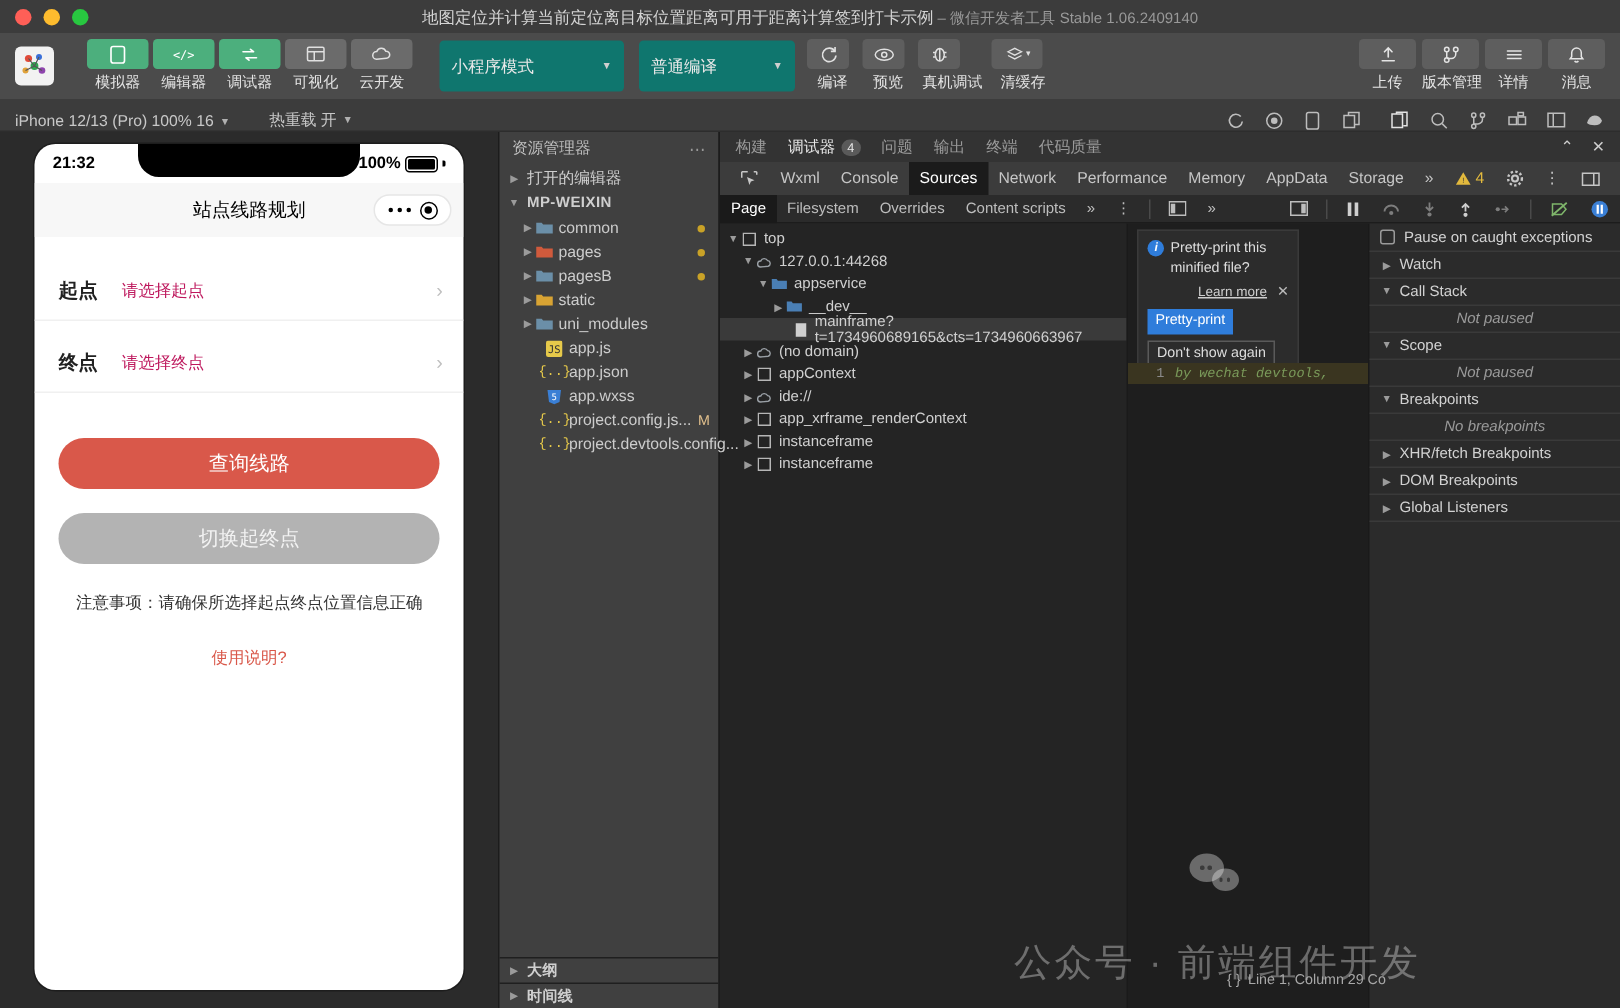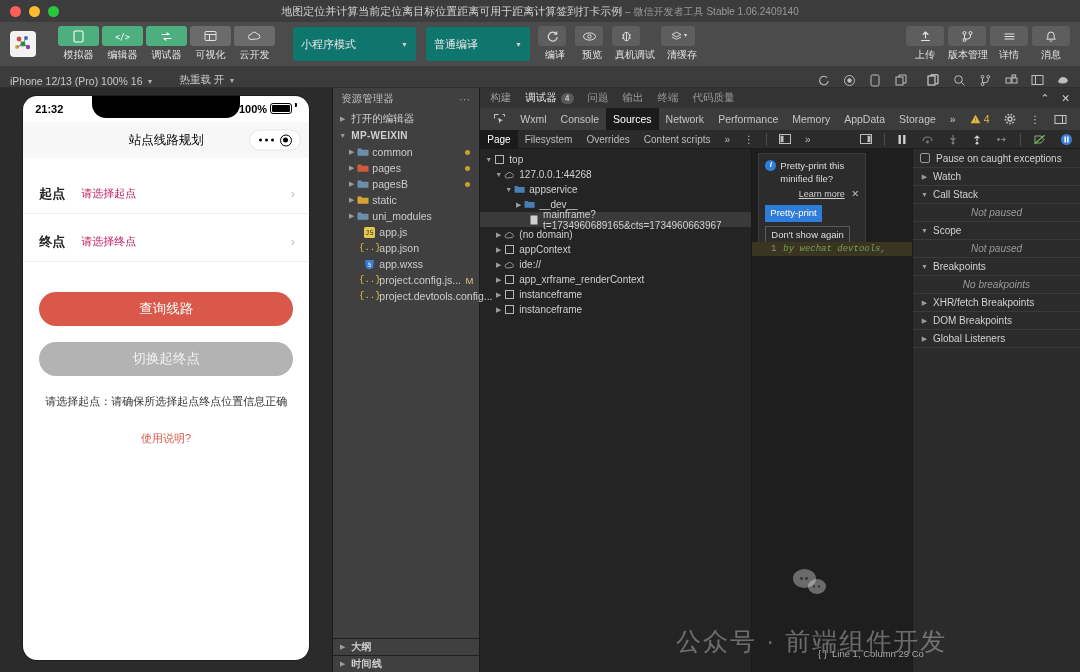--- a/index.html
+++ b/index.html
@@ -98,21 +98,21 @@
   .notch {
     position: absolute; top: 0; left: 50%; transform: translateX(-50%);
     width: 148px; height: 22px; background: #000;
     border-bottom-left-radius: 14px; border-bottom-right-radius: 14px;
   }
   .statusbar {
     height: 26px; display: flex; align-items: center; justify-content: space-between;
     padding: 0 12px; font-size: 11px; font-weight: bold; color: #000;
     position: relative; z-index: 2;
   }
-  .batt { display: flex; align-items: flex-start; gap: 3px; padding-left: 16px; }
+  .batt { display: flex; align-items: center; gap: 3px; padding-left: 16px; }
   .battbody {
     width: 22px; height: 11px; border: 1px solid #000; border-radius: 3px;
     padding: 1px; display: flex;
   }
   .battfill { flex: 1; background: #000; border-radius: 1px; }
   .battcap { width: 2px; height: 4px; background: #000; border-radius: 0 1px 1px 0; }
   .navbar {
     height: 36px; background: #f7f7f7; display: flex; align-items: center;
     justify-content: center; position: relative;
   }
@@ -556,21 +556,21 @@
           <span class="formval">请选择起点</span>
           <span class="chev">›</span>
         </div>
         <div class="formrow" style="margin-top:8px">
           <span class="formlabel">终点</span>
           <span class="formval">请选择终点</span>
           <span class="chev">›</span>
         </div>
         <div class="btn-primary" style="margin-top:30px">查询线路</div>
         <div class="btn-grey">切换起终点</div>
-        <div class="notice">请选择起点：请确保所选择起点终点位置信息正确</div>
+        <div class="notice">注意事项：请确保所选择起点终点位置信息正确</div>
         <div class="helplink">使用说明?</div>
       </div>
     </div>
 
     <div class="explorer">
       <div class="exp-header">
         <span>资源管理器</span>
         <span class="dots">⋯</span>
       </div>
       <div class="exp-sec">

